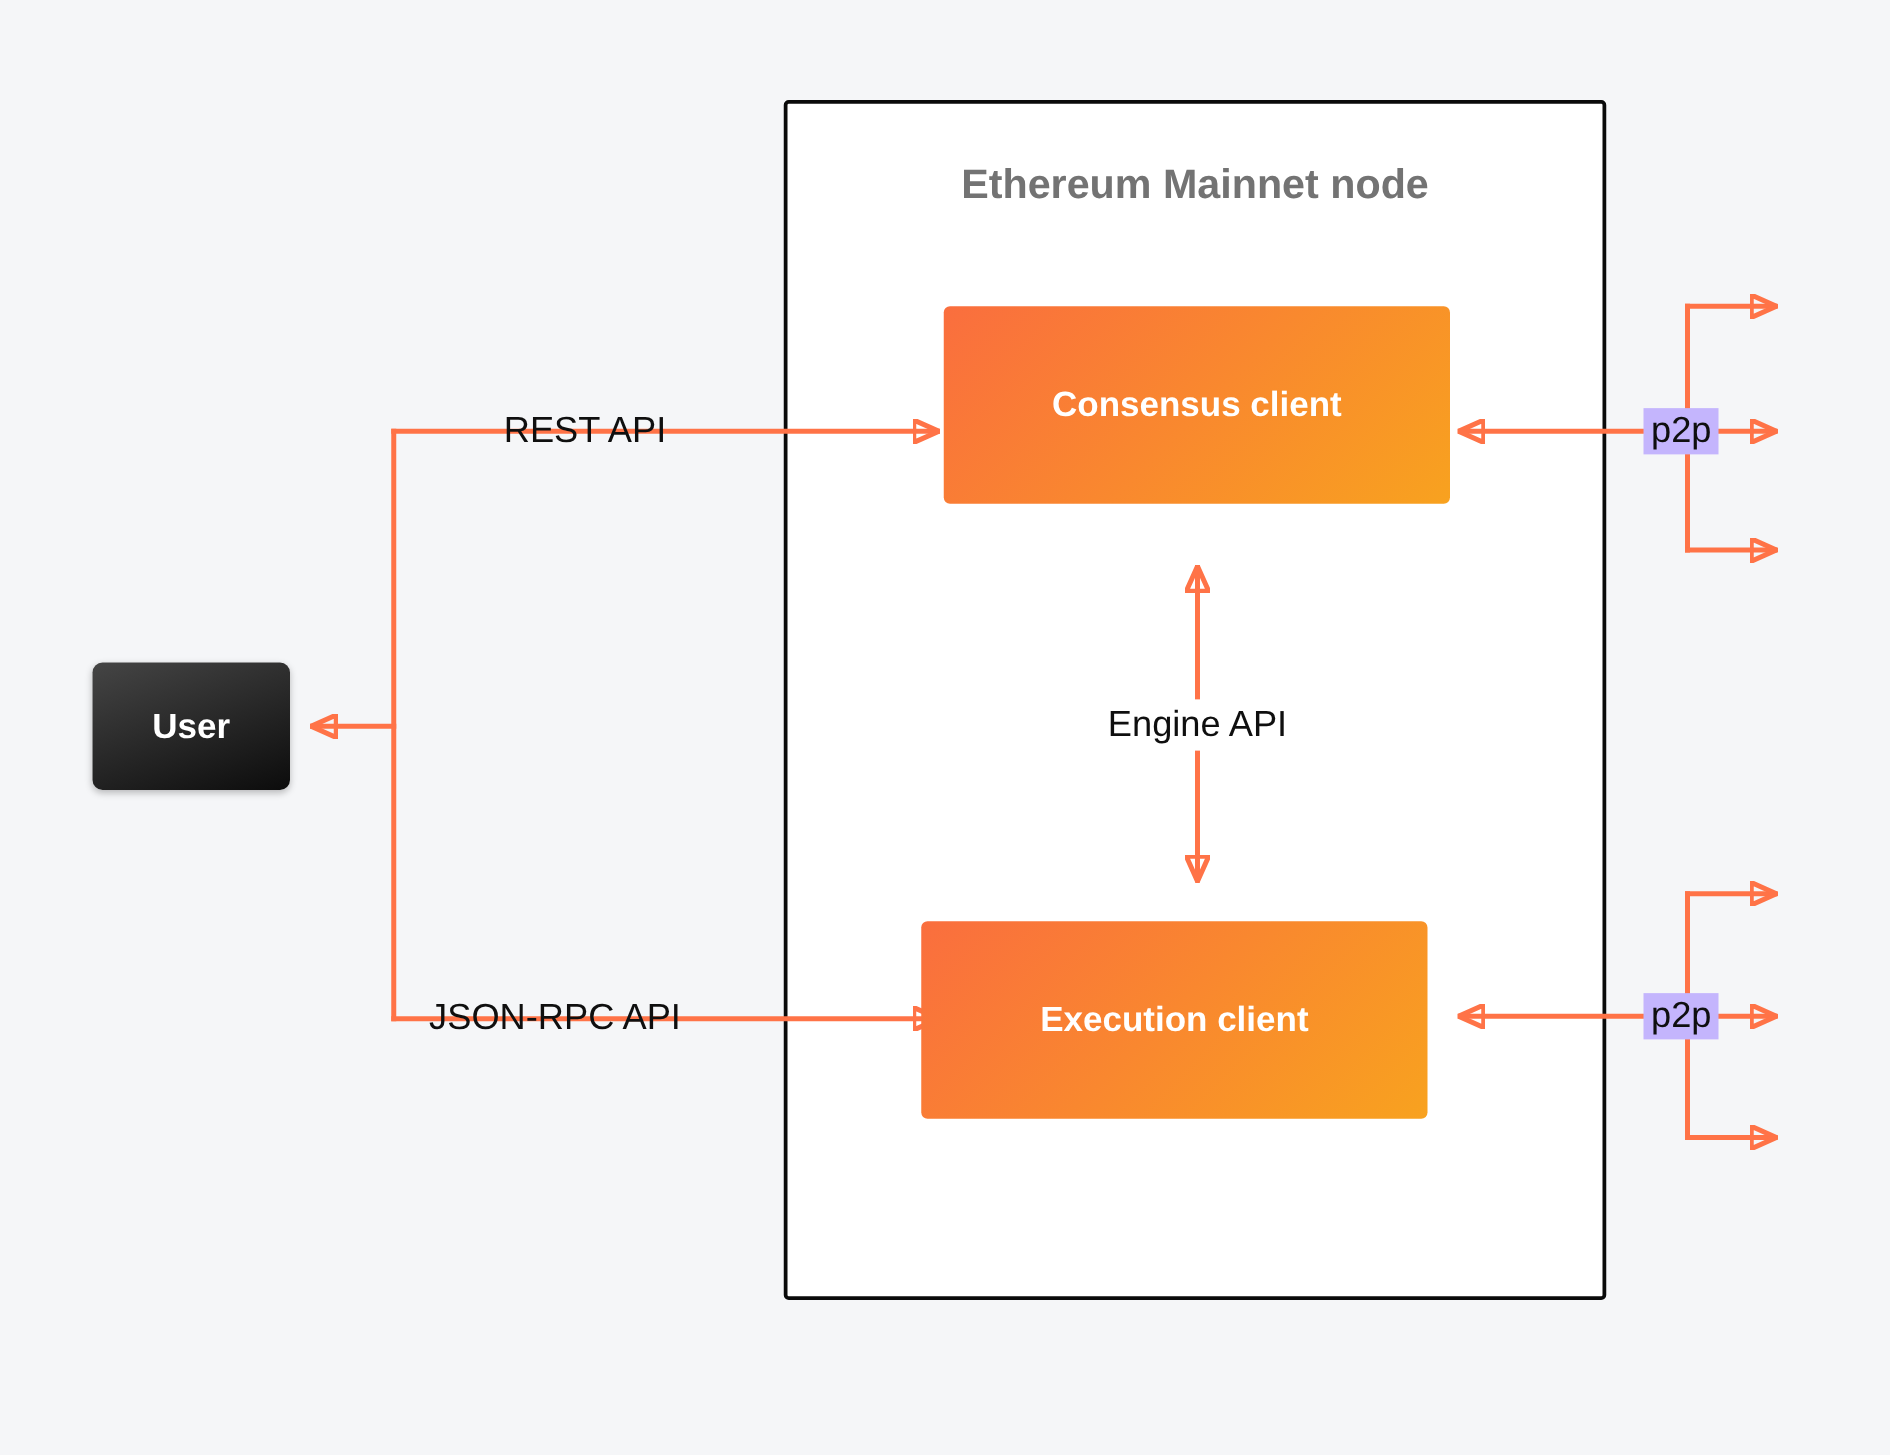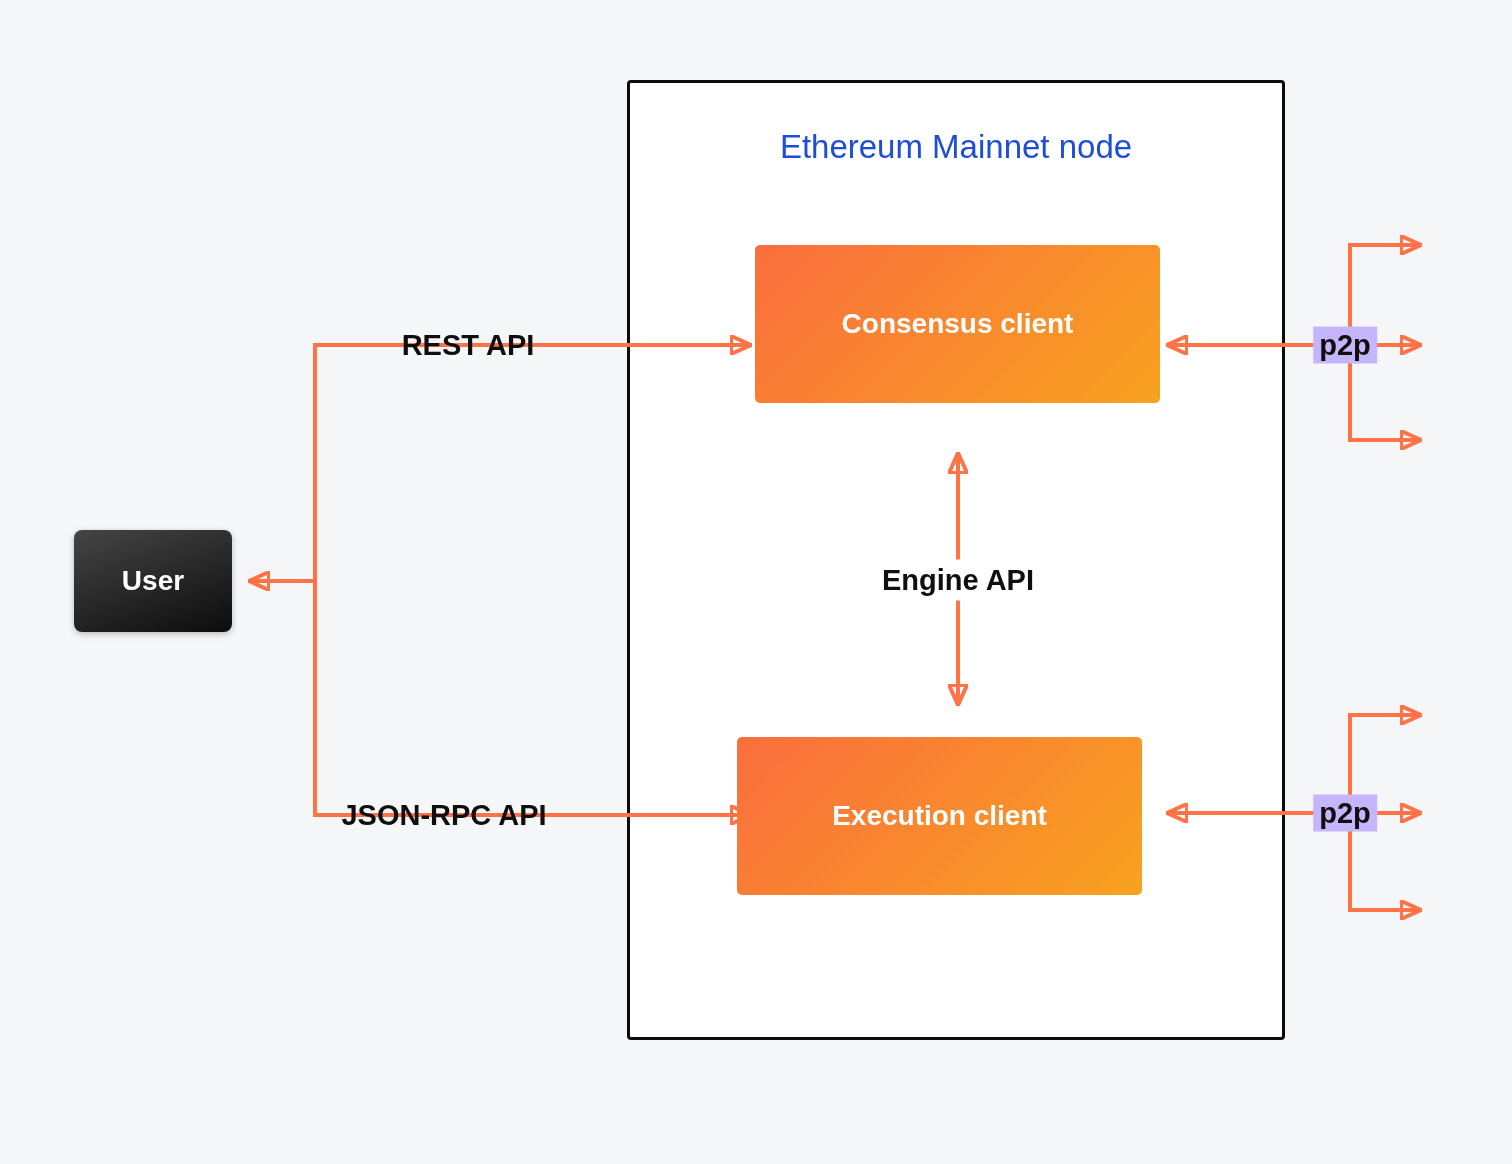--- a/index.html
+++ b/index.html
@@ -27,22 +27,22 @@
     border: 3px solid #0A0A0A;
     border-radius: 4px;
     box-sizing: border-box;
   }
   .diagram-title {
     position: absolute;
     left: 956px;
     top: 147px;
     transform: translate(-50%, -50%);
     font-size: 33px;
-    font-weight: 400;
-    color: #1d4ed8;
+    font-weight: 700;
+    color: #737373;
     white-space: nowrap;
   }
   .client-box {
     position: absolute;
     width: 405px;
     height: 158px;
     border-radius: 5px;
     background: linear-gradient(135deg, #FA6E3E 0%, #F8A21F 100%);
     display: flex;
     align-items: center;
@@ -85,21 +85,21 @@
   svg.connectors path {
     fill: none;
     stroke: #FF7347;
     stroke-width: 4;
     stroke-linecap: square;
   }
   .edge-label {
     position: absolute;
     transform: translate(-50%, -50%);
     font-size: 29px;
-    font-weight: 700;
+    font-weight: 400;
     color: #0F0F0F;
     white-space: nowrap;
     line-height: 1;
   }
   .edge-label.bg-white {
     background: #FFFFFF;
     padding: 6px 10px;
   }
   .edge-label.bg-page {
     background: #c4b5fd;

